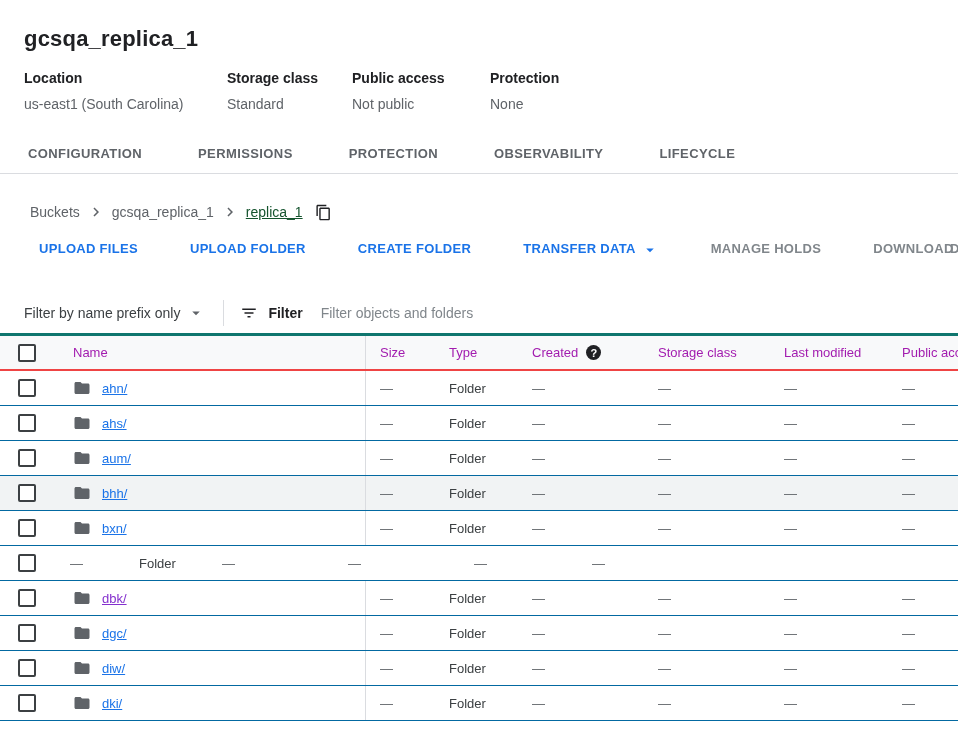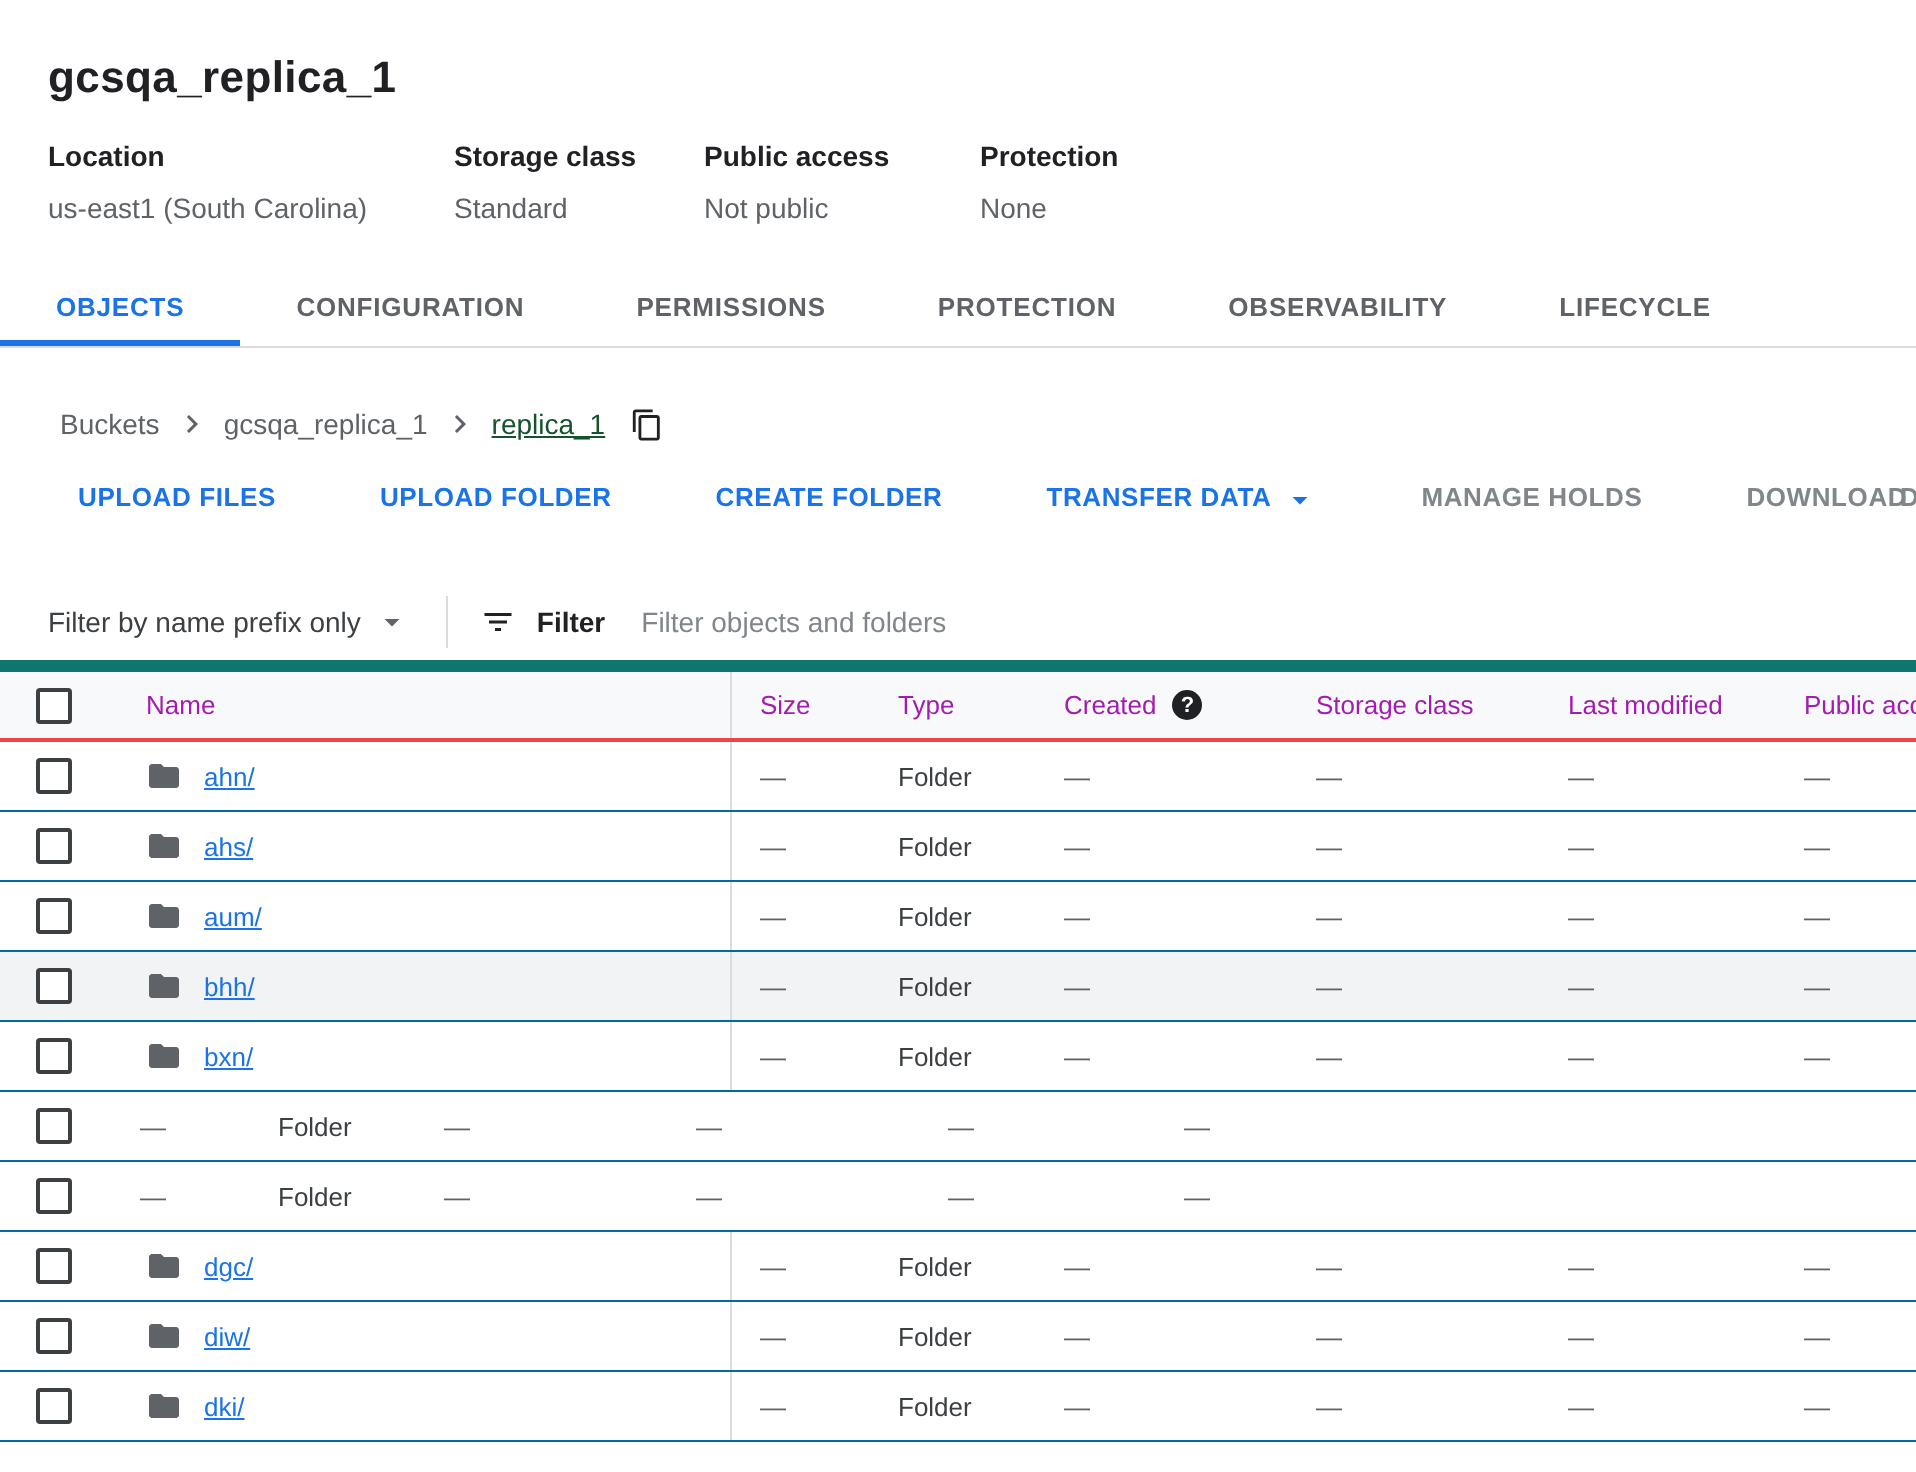--- a/index.html
+++ b/index.html
@@ -37,21 +37,21 @@
   .toolbar { display: flex; align-items: center; margin-top: 10px; padding-left: 25px; height: 38px; position: relative; }
   .tbtn { display: flex; align-items: flex-start; height: 36px; padding: 0 14px; margin-right: 24px;
           font-size: 13px; font-weight: bold; letter-spacing: .3px; color: #1a73e8; cursor: pointer; white-space: nowrap; }
   .tbtn.disabled { color: #80868b; cursor: default; }
   .tbtn .dd-arrow { display: flex; margin-left: 5px; }
   .tbtn .dd-arrow svg { fill: currentColor; }
   .tbtn.abs-delete { position: absolute; left: 936px; margin: 0; }
 
   
   .filterbar { display: flex; align-items: center; height: 44px; margin-top: 14px; padding-left: 24px;
-               border-bottom: 6px solid #0f766e; }
+               border-bottom: 3px solid #0f766e; }
   .scope { display: flex; align-items: center; font-size: 14px; color: #3c4043; cursor: pointer; }
   .scope .dd-arrow { display: flex; margin-left: 7px; }
   .scope .dd-arrow svg { fill: #5f6368; }
   .vsep { width: 1px; height: 26px; background: #dadce0; margin: 0 16px 0 18px; flex: none; }
   .filter-label { display: flex; align-items: center; font-size: 14px; font-weight: bold; color: #202124; }
   .filter-label svg { fill: #202124; margin-right: 10px; }
   .filter-input { border: none; outline: none; font-size: 14px; margin-left: 16px; width: 420px; color: #a16207; background: transparent; }
   .filter-input::placeholder { color: #80868b; opacity: 1; }
 
   
@@ -104,21 +104,20 @@
         <div class="info-value">Not public</div>
       </div>
       <div class="info-col c4">
         <div class="info-label">Protection</div>
         <div class="info-value">None</div>
       </div>
     </div>
   </div>
 
   <div class="tabs">
-    <div class="tab active">OBJECTS</div>
     <div class="tab">CONFIGURATION</div>
     <div class="tab">PERMISSIONS</div>
     <div class="tab">PROTECTION</div>
     <div class="tab">OBSERVABILITY</div>
     <div class="tab">LIFECYCLE</div>
   </div>
 
   <div class="breadcrumb">
     <span class="crumb">Buckets</span>
     <span class="crumb-sep">
@@ -310,20 +309,28 @@
     <div class="cell c-type">Folder</div>
     <div class="cell c-created dash">—</div>
     <div class="cell c-storage dash">—</div>
     <div class="cell c-lastmod dash">—</div>
     <div class="cell c-public dash">—</div>
   </div>
         <div class="trow">
     <div class="cell c-check">
       <span class="checkbox"></span>
     </div>
+    <div class="cell c-name">
+      <span class="folder-ic">
+        <svg width="18" height="18" viewBox="0 0 24 24">
+                <path d="M10 4H4c-1.1 0-2 .9-2 2v12c0 1.1.9 2 2 2h16c1.1 0 2-.9 2-2V8c0-1.1-.9-2-2-2h-8l-2-2z"></path>
+              </svg>
+      </span>
+      <a class="name-link visited" href="#">dbk/</a>
+    </div>
     <div class="cell c-size dash">—</div>
     <div class="cell c-type">Folder</div>
     <div class="cell c-created dash">—</div>
     <div class="cell c-storage dash">—</div>
     <div class="cell c-lastmod dash">—</div>
     <div class="cell c-public dash">—</div>
   </div>
         <div class="trow">
     <div class="cell c-check">
       <span class="checkbox"></span>

